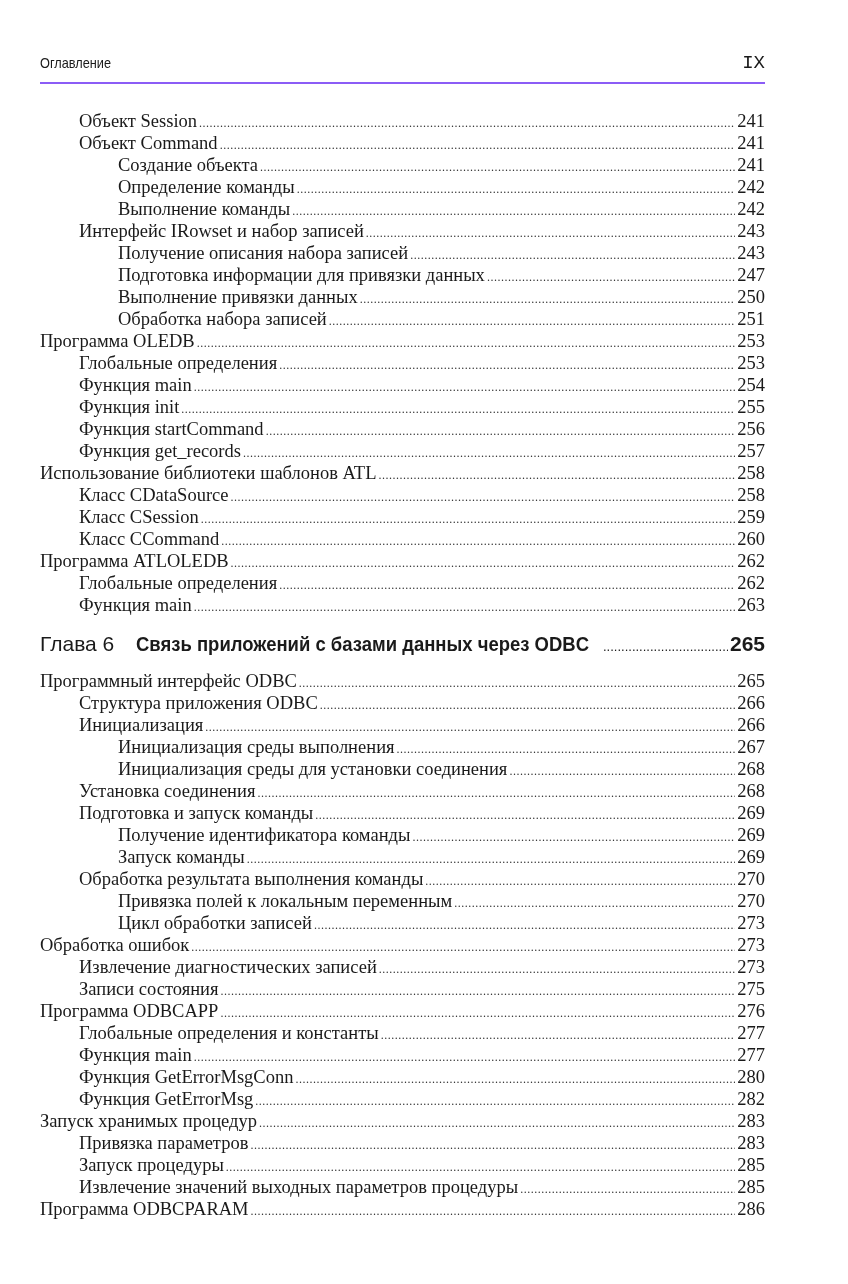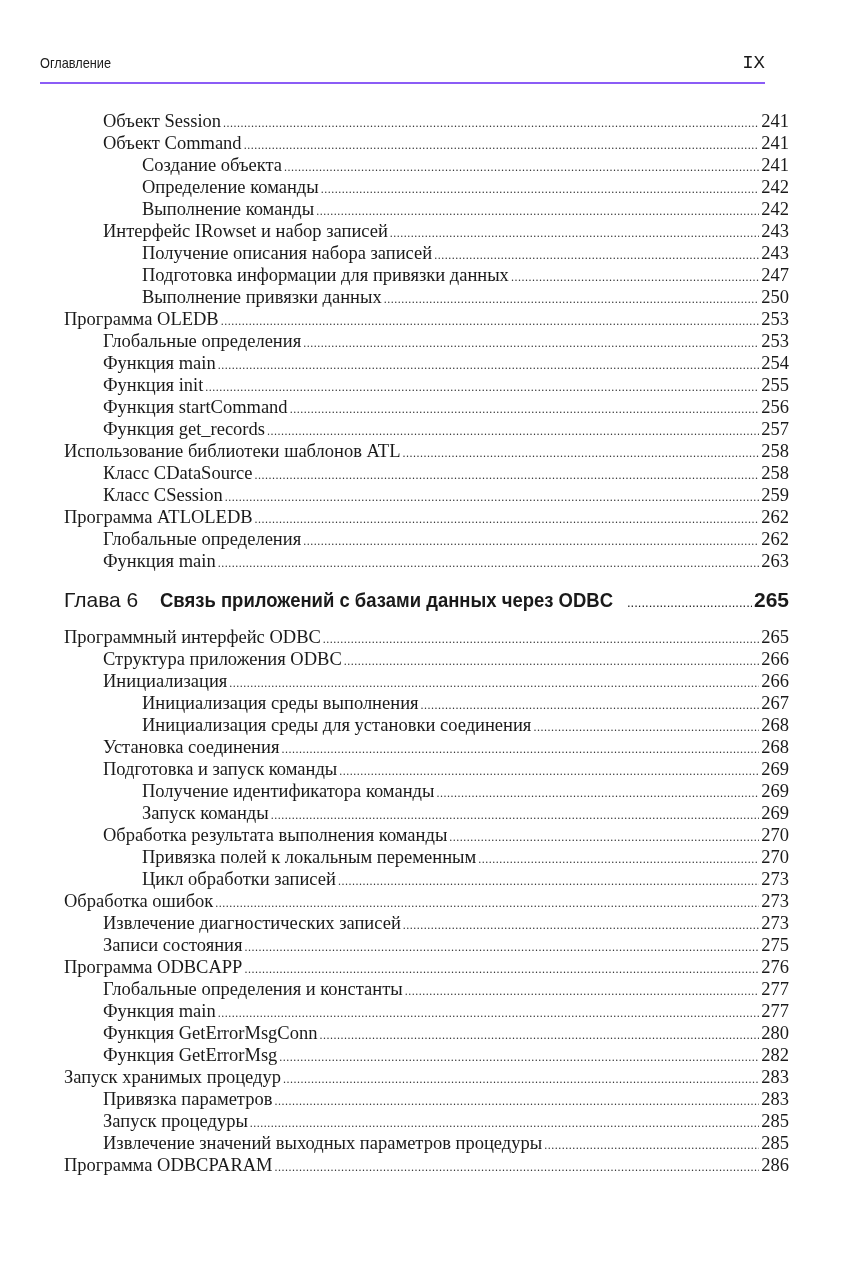--- a/index.html
+++ b/index.html
@@ -1,20 +1,20 @@
 <!DOCTYPE html>
 <html><head>
 <meta charset="utf-8">
 <style>
   html, body { margin: 0; padding: 0; background: #ffffff; }
   body { width: 848px; height: 1284px; position: relative; overflow: hidden; color: #1a1a1a; }
   .header { position: absolute; left: 40px; top: 52px; width: 725px; height: 30px; border-bottom: 2px solid #8b5cf6; }
   .header .title { position: absolute; left: 0; top: 2px; font-family: "Liberation Sans", sans-serif; font-size: 15px; transform: scaleX(0.85); transform-origin: left; }
   .header .pageno { position: absolute; right: 0; top: 0; font-family: Liberation Mono, monospace; font-size: 19px; }
-  .toc { position: absolute; left: 40px; top: 110px; width: 725px; font-family: "Liberation Serif", serif; font-size: 18.5px; margin-left: 24px; }
+  .toc { position: absolute; left: 40px; top: 110px; width: 725px; font-family: "Liberation Serif", serif; font-size: 18.5px; }
   .row { display: flex; align-items: baseline; height: 22px; line-height: 22px; white-space: nowrap; }
   .row .t { flex: none; }
   .row .d { flex: 1; overflow: hidden; margin: 0 2px; color: #333; font-size: 12px; }
   .row .d::before { content: "...................................................................................................................................................................................................................................................................."; letter-spacing: 0.5px; }
   .row .p { flex: none; text-align: right; }
   .l0 { padding-left: 0; }
   .l1 { padding-left: 39px; }
   .l2 { padding-left: 78px; }
   .chapter { display: flex; align-items: baseline; height: 48px; line-height: 48px; margin: 4px 0 2px 0; font-family: "Liberation Sans", sans-serif; font-size: 21px; }
   .chapter .lbl { flex: none; margin-right: 22px; }
@@ -71,20 +71,25 @@
       <div class="row l2">
         <span class="t">Подготовка информации для привязки данных</span>
         <span class="d"></span>
         <span class="p">247</span>
       </div>
       <div class="row l2">
         <span class="t">Выполнение привязки данных</span>
         <span class="d"></span>
         <span class="p">250</span>
       </div>
+      <div class="row l2">
+        <span class="t">Обработка набора записей</span>
+        <span class="d"></span>
+        <span class="p">251</span>
+      </div>
       <div class="row l0">
         <span class="t">Программа OLEDB</span>
         <span class="d"></span>
         <span class="p">253</span>
       </div>
       <div class="row l1">
         <span class="t">Глобальные определения</span>
         <span class="d"></span>
         <span class="p">253</span>
       </div>
@@ -115,20 +120,25 @@
       </div>
       <div class="row l1">
         <span class="t">Класс CDataSource</span>
         <span class="d"></span>
         <span class="p">258</span>
       </div>
       <div class="row l1">
         <span class="t">Класс CSession</span>
         <span class="d"></span>
         <span class="p">259</span>
+      </div>
+      <div class="row l1">
+        <span class="t">Класс CCommand</span>
+        <span class="d"></span>
+        <span class="p">260</span>
       </div>
       <div class="row l0">
         <span class="t">Программа ATLOLEDB</span>
         <span class="d"></span>
         <span class="p">262</span>
       </div>
       <div class="row l1">
         <span class="t">Глобальные определения</span>
         <span class="d"></span>
         <span class="p">262</span>

